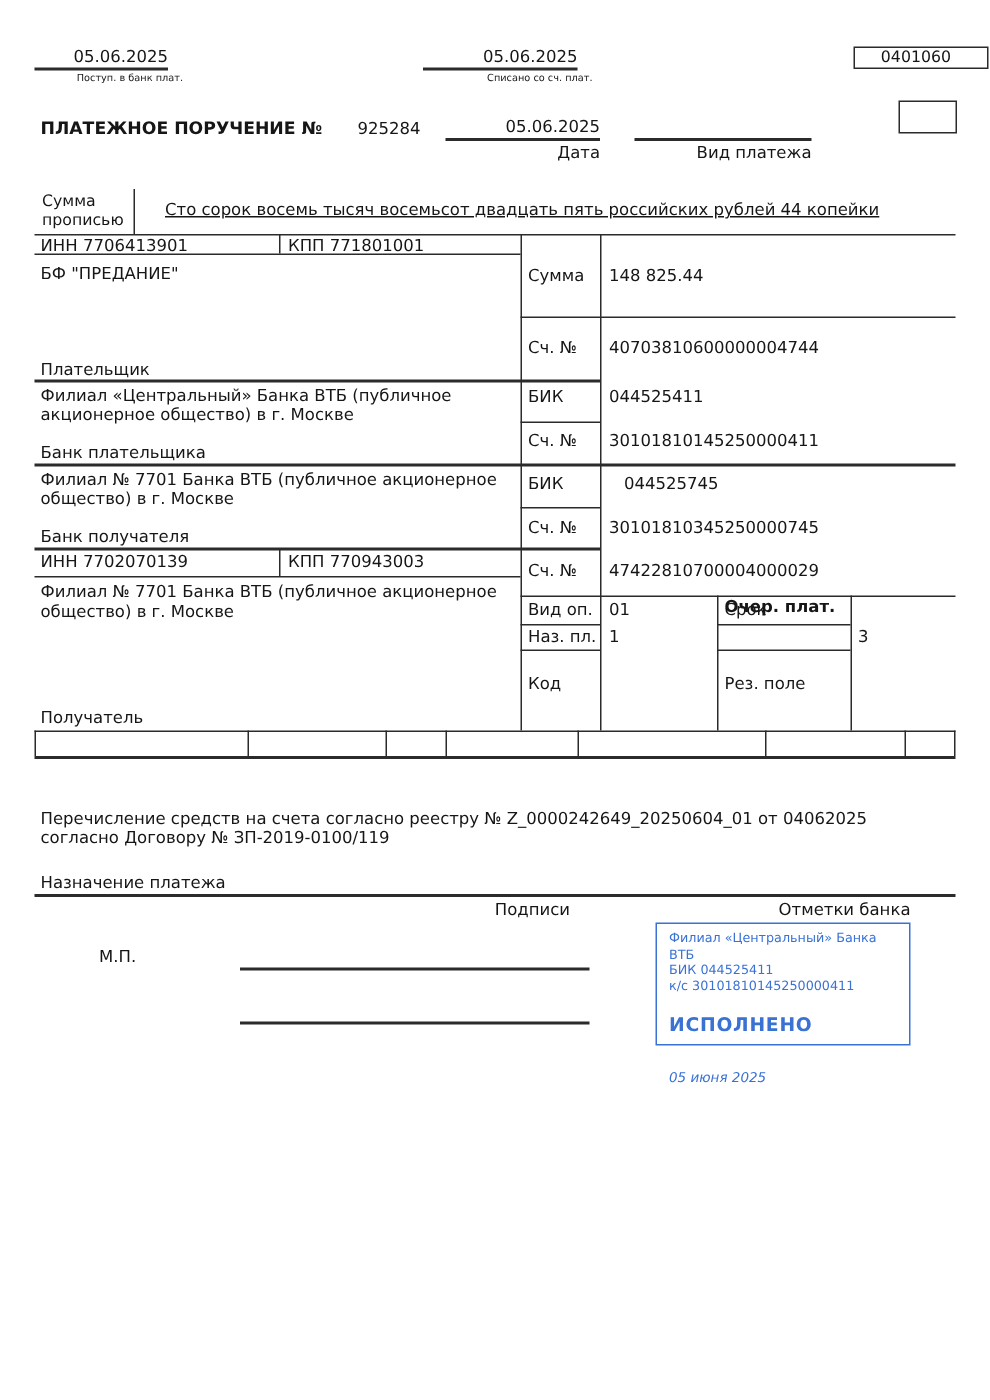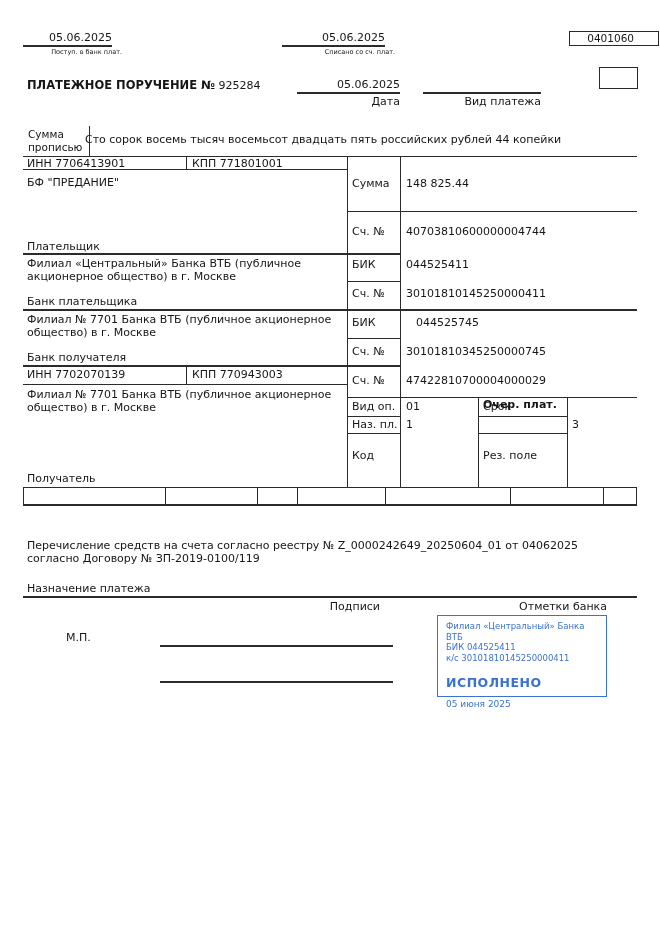--- a/index.html
+++ b/index.html
@@ -12,53 +12,53 @@
   .small{font-size:6.5px;line-height:8px;}
   .center{text-align:right;}
   .hl{position:absolute;height:1px;background:#2b2b2b;}
   .hl2{position:absolute;height:2px;background:#2b2b2b;}
   .vl{position:absolute;width:1px;background:#2b2b2b;}
   .box{position:absolute;border:1.5px solid #2b2b2b;box-sizing:border-box;}
   .stamp{position:absolute;left:437px;top:615px;width:170px;height:82px;
          border:1.5px solid #3a72d4;box-sizing:border-box;color:#3a72d4;
          padding:5px 8px;font-size:8.5px;line-height:10.5px;}
   .stamp .status{font-size:12.5px;line-height:14px;font-weight:bold;margin-top:13px;letter-spacing:.5px;}
-  .stamp .sdate{font-size:9px;margin-top:9px;}
+  .stamp .sdate{font-size:9px;margin-top:24px;font-style:italic;}
 </style>
 </head>
 <body>
 
 <div class="page">
 
   <div class="t center" style="left:23px;top:31px;width:89px;">05.06.2025</div>
   <div class="hl2" style="left:23px;top:45px;width:89px;"></div>
   <div class="t small center" style="left:13px;top:48px;width:109px;">Поступ. в банк плат.</div>
 
   <div class="t center" style="left:282px;top:31px;width:103px;">05.06.2025</div>
   <div class="hl2" style="left:282px;top:45px;width:103px;"></div>
   <div class="t small center" style="left:272px;top:48px;width:123px;">Списано со сч. плат.</div>
 
   <div class="box" style="left:569px;top:31px;width:90px;height:15px;">
     <div class="t center" style="left:0;top:0;width:64px;font-size:10.5px;line-height:12px;">0401060</div>
   </div>
 
   <div class="t" style="left:27px;top:79px;">
     <span class="b" style="font-size:11.5px;">ПЛАТЕЖНОЕ ПОРУЧЕНИЕ №</span>
-    <span style="margin-left:0;">925284</span>
+    <span style="margin-left:20px;">925284</span>
   </div>
   <div class="t center" style="left:297px;top:78px;width:103px;">05.06.2025</div>
   <div class="hl2" style="left:297px;top:92px;width:103px;"></div>
   <div class="t center" style="left:297px;top:95px;width:103px;">Дата</div>
   <div class="hl2" style="left:423px;top:92px;width:118px;"></div>
   <div class="t center" style="left:423px;top:95px;width:118px;">Вид платежа</div>
   <div class="box" style="left:599px;top:67px;width:39px;height:22px;"></div>
 
   <div class="t wrap" style="left:28px;top:128px;width:56px;font-size:10.5px;">Сумма прописью</div>
   <div class="vl" style="left:89px;top:126px;height:30px;"></div>
-  <div class="t" style="left:85px;top:133px;">Сто сорок восемь тысяч восемьсот двадцать пять российских рублей 44 копейки</div>
+  <div class="t" style="left:110px;top:133px;text-decoration:underline;">Сто сорок восемь тысяч восемьсот двадцать пять российских рублей 44 копейки</div>
   <div class="hl" style="left:23px;top:156px;width:614px;"></div>
 
   <div class="t" style="left:27px;top:157px;">ИНН 7706413901</div>
   <div class="vl" style="left:186px;top:156px;height:13px;"></div>
   <div class="t" style="left:192px;top:157px;">КПП 771801001</div>
   <div class="hl" style="left:23px;top:169px;width:324px;"></div>
 
   <div class="t" style="left:27px;top:176px;">БФ "ПРЕДАНИЕ"</div>
   <div class="t" style="left:27px;top:240px;">Плательщик</div>
   <div class="hl2" style="left:23px;top:253px;width:377px;"></div>

